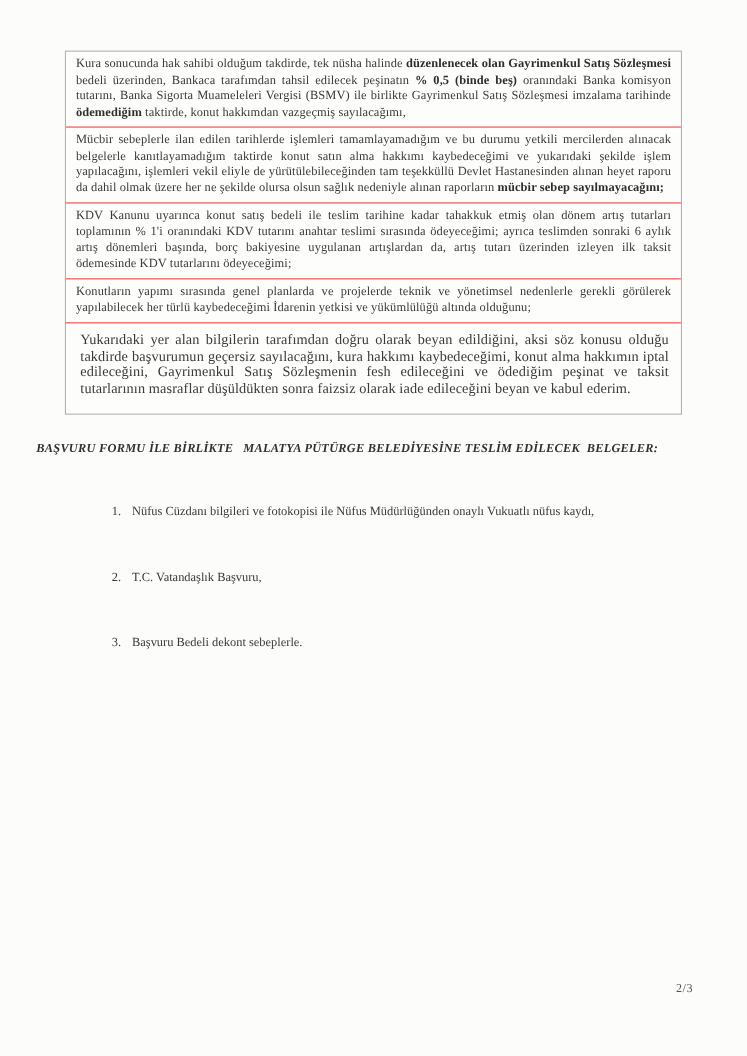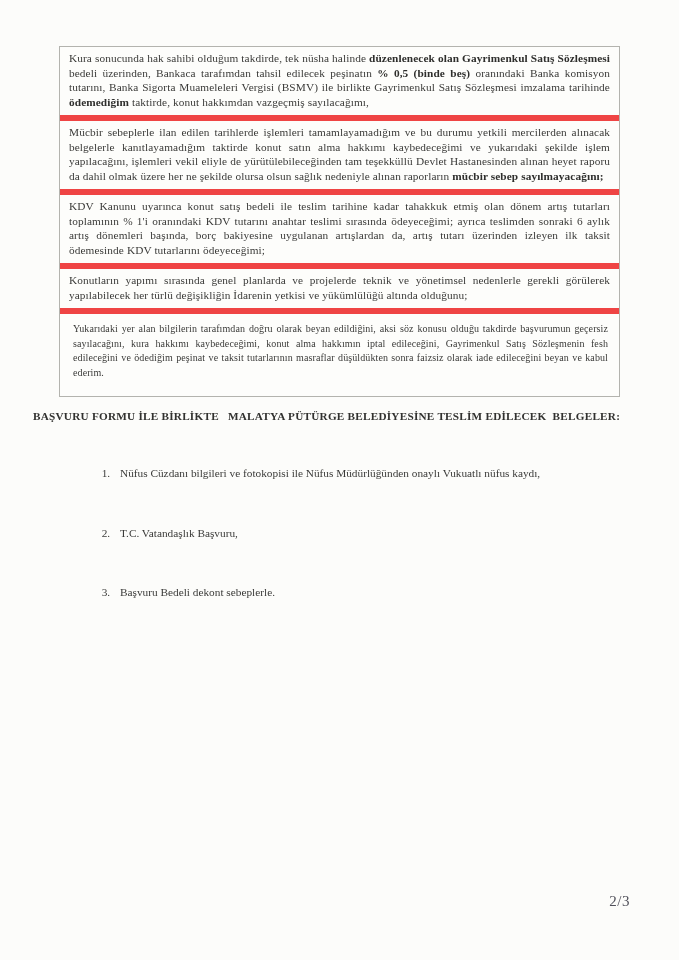--- a/index.html
+++ b/index.html
@@ -16,21 +16,21 @@
     overflow: hidden;
   }
   .terms-table {
     margin: 46px 0 0 59px;
     width: 561px;
     border: 1px solid #b3b3ae;
     box-sizing: border-box;
     background: #fdfdfb;
   }
   .terms-row {
-    border-bottom: 6px solid #ef4444;
+    border-bottom: 1px solid #ef4444;
     padding: 4px 9px 6px 9px;
     font-size: 11.3px;
     line-height: 14.5px;
     text-align: justify;
     letter-spacing: 0.1px;
   }
   .terms-row b { font-weight: bold; color: #2e2e2c; }
   .sig-row {
     display: flex;
     align-items: stretch;
@@ -41,68 +41,69 @@
     box-sizing: border-box;
     border-right: 1px solid #b3b3ae;
     text-align: center;
     padding: 12px 8px;
     font-size: 11.3px;
     line-height: 15px;
   }
   .sig-text-cell {
     flex: 1;
     padding: 8px 11px 16px 13px;
-    font-size: 10px;
+    font-size: 13px;
     line-height: 14.6px;
     text-align: justify;
     letter-spacing: 0.1px;
   }
   .docs-heading {
-    margin: 13px 0 0 33px;
+    margin: 25px 0 0 33px;
     font-size: 11.2px;
     font-weight: bold;
     letter-spacing: 0.25px;
     white-space: pre-wrap;
     color: #31312f;
     width: 630px;
+    font-style: italic;
   }
   .docs-list {
     margin: 19px 0 0 88px;
     padding-left: 25px;
     font-size: 11.3px;
     line-height: 15.2px;
     color: #3a3a38;
   }
   .docs-list li { padding-left: 7px; margin-top: 44px; }
   .page-number {
     position: absolute;
     top: 893px;
     right: 49px;
-    font-size: 15px;
+    font-size: 11px;
     color: #50505a;
     letter-spacing: 0.5px;
   }
 </style>
 </head>
 <body>
 
 <div class="page">
 
   <div class="terms-table">
     <div class="terms-row">
       <span>Kura sonucunda hak sahibi olduğum takdirde, tek nüsha halinde <b>düzenlenecek olan Gayrimenkul Satış Sözleşmesi</b> bedeli üzerinden, Bankaca tarafımdan tahsil edilecek peşinatın <b>% 0,5 (binde beş)</b> oranındaki Banka komisyon tutarını, Banka Sigorta Muameleleri Vergisi (BSMV) ile birlikte Gayrimenkul Satış Sözleşmesi imzalama tarihinde <b>ödemediğim</b> taktirde, konut hakkımdan vazgeçmiş sayılacağımı,</span>
     </div>
     <div class="terms-row">
       <span>Mücbir sebeplerle ilan edilen tarihlerde işlemleri tamamlayamadığım ve bu durumu yetkili mercilerden alınacak belgelerle kanıtlayamadığım taktirde konut satın alma hakkımı kaybedeceğimi ve yukarıdaki şekilde işlem yapılacağını, işlemleri vekil eliyle de yürütülebileceğinden tam teşekküllü Devlet Hastanesinden alınan heyet raporu da dahil olmak üzere her ne şekilde olursa olsun sağlık nedeniyle alınan raporların <b>mücbir sebep sayılmayacağını;</b></span>
     </div>
     <div class="terms-row">
       <span>KDV Kanunu uyarınca konut satış bedeli ile teslim tarihine kadar tahakkuk etmiş olan dönem artış tutarları toplamının % 1'i oranındaki KDV tutarını anahtar teslimi sırasında ödeyeceğimi; ayrıca teslimden sonraki 6 aylık artış dönemleri başında, borç bakiyesine uygulanan artışlardan da, artış tutarı üzerinden izleyen ilk taksit ödemesinde KDV tutarlarını ödeyeceğimi;</span>
     </div>
     <div class="terms-row">
-      <span>Konutların yapımı sırasında genel planlarda ve projelerde teknik ve yönetimsel nedenlerle gerekli görülerek yapılabilecek her türlü değişikliğin İdarenin yetkisi ve yükümlülüğü altında olduğunu;</span>
+      <span>Konutların yapımı sırasında genel planlarda ve projelerde teknik ve yönetimsel nedenlerle gerekli görülerek yapılabilecek her türlü kaybedeceğimi İdarenin yetkisi ve yükümlülüğü altında olduğunu;</span>
     </div>
     <div class="terms-row sig-row" style="padding:0; border-bottom:none;">
       <div class="sig-text-cell">Yukarıdaki yer alan bilgilerin tarafımdan doğru olarak beyan edildiğini, aksi söz konusu olduğu takdirde başvurumun geçersiz sayılacağını, kura hakkımı kaybedeceğimi, konut alma hakkımın iptal edileceğini, Gayrimenkul Satış Sözleşmenin fesh edileceğini ve ödediğim peşinat ve taksit tutarlarının masraflar düşüldükten sonra faizsiz olarak iade edileceğini beyan ve kabul ederim.</div>
     </div>
   </div>
 
   <div class="docs-heading">BAŞVURU FORMU İLE BİRLİKTE   MALATYA PÜTÜRGE BELEDİYESİNE TESLİM EDİLECEK  BELGELER:</div>
 
   <ol class="docs-list">
       <li>Nüfus Cüzdanı bilgileri ve fotokopisi ile Nüfus Müdürlüğünden onaylı Vukuatlı nüfus kaydı,</li>

